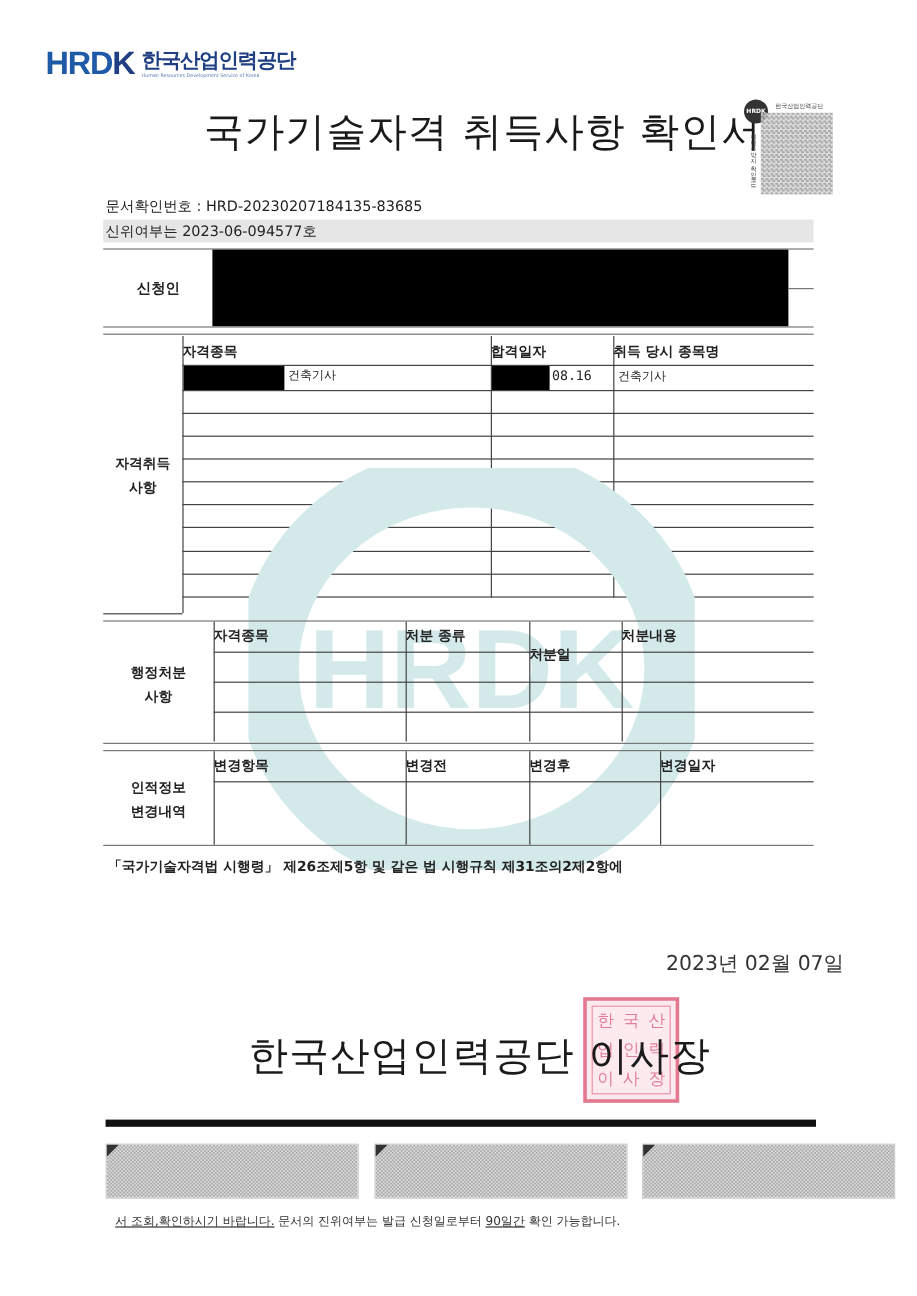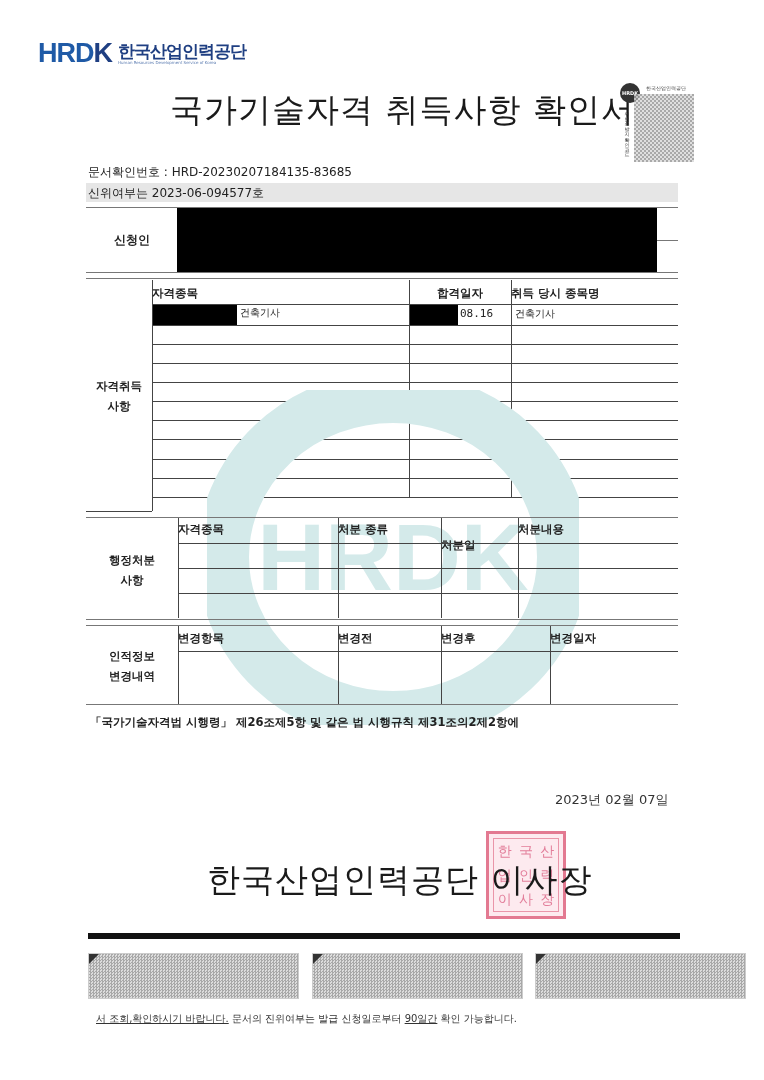--- a/index.html
+++ b/index.html
@@ -33,21 +33,21 @@
 
     .grid-line-h { position: absolute; height: 1px; background: #444; }
     .grid-line-v { position: absolute; width: 1px; background: #444; }
 
     .th { position: absolute; font-size: 11.5px; font-weight: bold; text-align: left; color: #222; }
     .td { position: absolute; font-size: 10px; color: #222; }
 
     .watermark { position: absolute; left: 207px; top: 390px; width: 372px; height: 335px; pointer-events: none; }
 
     .statement { position: absolute; left: 90px; top: 712px; font-size: 11.5px; font-weight: bold; line-height: 20px; color: #222; }
-    .date { position: absolute; left: 555px; top: 791px; font-size: 13px; color: #333; }
+    .date { position: absolute; left: 555px; top: 791px; font-size: 17px; color: #333; }
     .issuer { position: absolute; left: 207px; top: 858px; font-size: 33px; color: #1a1a1a; letter-spacing: 1px; }
     .seal { position: absolute; left: 486px; top: 831px; width: 80px; height: 88px; border: 3px solid #e06b86; background: #fde8ee; opacity: .9; padding: 4px; }
     .seal-inner { width: 100%; height: 100%; border: 1px solid #e88aa0; display: grid; grid-template-columns: 1fr 1fr 1fr; grid-template-rows: 1fr 1fr 1fr; font-size: 14px; color: #e07190; text-align: center; line-height: 24px; }
 
     .thick-rule { position: absolute; left: 88px; top: 933px; width: 592px; height: 6px; background: #111; }
 
     .barcode { position: absolute; top: 953px; height: 46px; width: 211px;
       background: repeating-conic-gradient(#a8a8a8 0 25%, #dcdcdc 0 50%) 0 0 / 3px 3px; border: 1px solid #ccc; }
     .barcode .corner { position: absolute; left: 0; top: 0; width: 0; height: 0; border-top: 10px solid #333; border-right: 10px solid transparent; }
 
@@ -93,21 +93,21 @@
 <div class="section-label" style="left:86px; top:376px; width:66px;">
   <div>자격취득</div>
   <div>사항</div>
 </div>
 <div class="grid-line-v" style="left:152px; top:280px; height:231px;"></div>
 <div class="grid-line-h" style="left:86px; top:511px; width:66px;"></div>
 <div class="grid-line-v" style="left:409px; top:280px; height:218px;"></div>
 <div class="grid-line-v" style="left:511px; top:280px; height:218px;"></div>
 
 <div class="th" style="left:152px; top:286px; width:257px;">자격종목</div>
-<div class="th" style="left:409px; top:286px; width:102px;padding-left:28px;">합격일자</div>
+<div class="th" style="left:409px; top:286px; width:102px;">합격일자</div>
 <div class="th" style="left:511px; top:286px; width:167px;">취득 당시 종목명</div>
 
 <div class="grid-line-h" style="left:152px; top:304px; width:526px;"></div>
 <div class="grid-line-h" style="left:152px; top:325px; width:526px;"></div>
 <div class="grid-line-h" style="left:152px; top:344px; width:526px;"></div>
 <div class="grid-line-h" style="left:152px; top:363px; width:526px;"></div>
 <div class="grid-line-h" style="left:152px; top:382px; width:526px;"></div>
 <div class="grid-line-h" style="left:152px; top:401px; width:526px;"></div>
 <div class="grid-line-h" style="left:152px; top:420px; width:526px;"></div>
 <div class="grid-line-h" style="left:152px; top:439px; width:526px;"></div>

